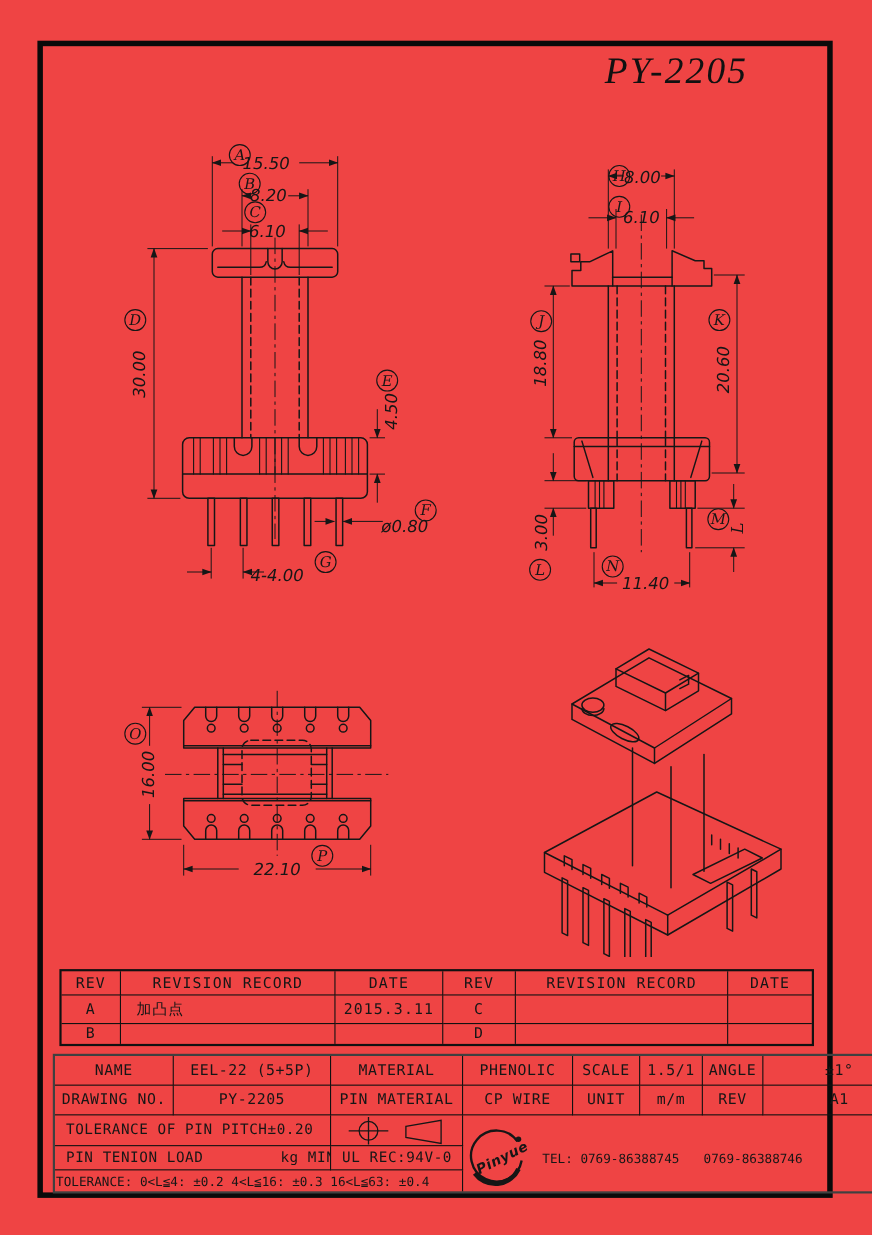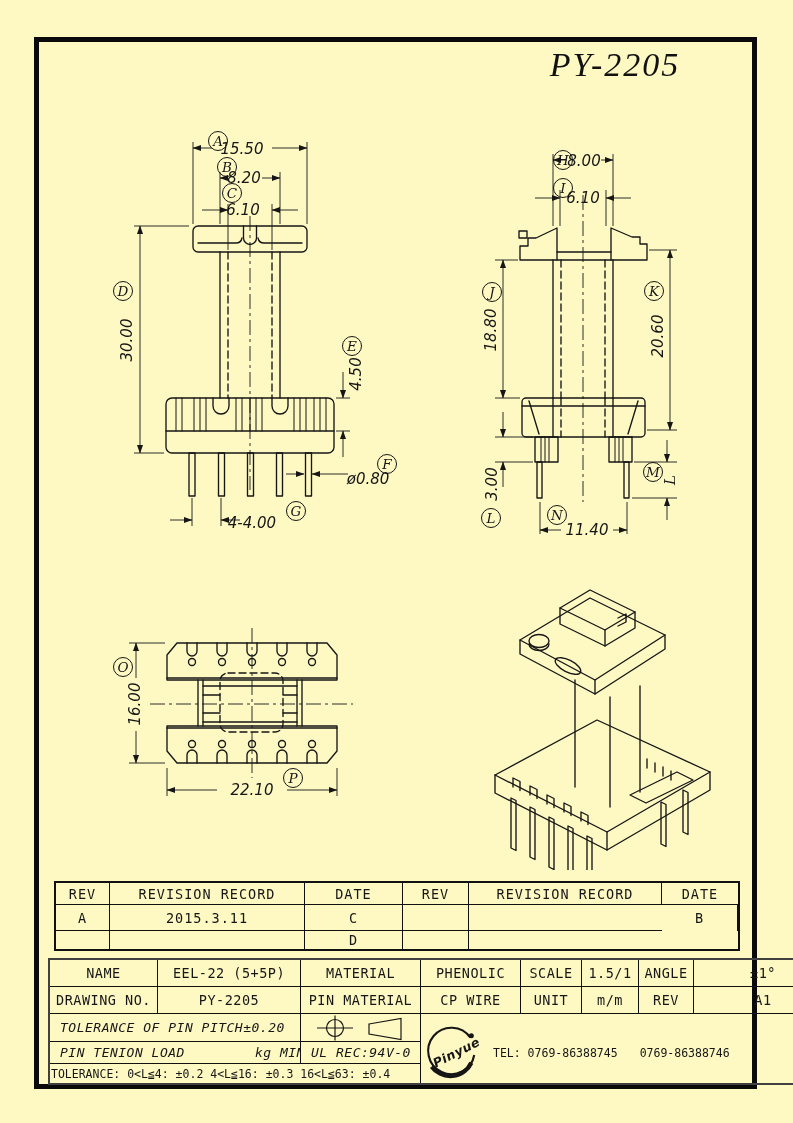--- a/index.html
+++ b/index.html
@@ -1,16 +1,16 @@
 <!DOCTYPE html>
 <html><head>
 <meta charset="utf-8">
 <style>
   html,body{margin:0;padding:0;background:#fff;}
-  #sheet{position:relative;width:793px;height:1123px;background:#fef9c3;overflow:hidden;
+  #sheet{position:relative;width:793px;height:1123px;background:#ef4444;overflow:hidden;
          font-family:"DejaVu Sans Mono",monospace;color:#161616;}
   #frame{position:absolute;left:34px;top:37px;width:723px;height:1052px;
          border:5px solid #0a0a0a;box-sizing:border-box;}
   #sheet-title{position:absolute;left:510px;top:46px;width:210px;text-align:center;
          font:italic 34px "Liberation Serif",serif;letter-spacing:2px;color:#111;}
   .view{position:absolute;}
   .ol{fill:none;stroke:#161616;stroke-width:1.35;stroke-linejoin:round;stroke-linecap:round;}
   .tl{fill:none;stroke:#161616;stroke-width:0.9;}
   .tl line,.tl path{fill:none;}
   .dash{stroke-dasharray:7 4;}
@@ -36,21 +36,21 @@
     font-size:13.5px;letter-spacing:0.5px;}
   #company-cell{grid-column:4/9;grid-row:3/6;position:relative;border:none;overflow:visible;}
   .span2{grid-column:span 2;}
   #lentol{grid-column:1/4;font-size:11.5px;letter-spacing:0;padding-left:1px;justify-content:flex-start;}
   #company-name{position:absolute;left:36px;top:-1px;font-size:23px;line-height:28px;
      letter-spacing:1px;white-space:nowrap;font-family:"DejaVu Sans",sans-serif;}
   #tel-row{position:absolute;left:72px;top:32px;display:flex;gap:22px;font-size:11.5px;letter-spacing:0;}
   #fax-row{position:absolute;left:72px;top:53px;display:flex;gap:16px;font-size:11.5px;letter-spacing:0;align-items:baseline;}
   #email{font-family:"DejaVu Sans",sans-serif;font-size:11.5px;opacity:.85;}
   #logo{position:absolute;left:2px;top:12px;}
-  .ptl{display:flex;align-items:center;justify-content:flex-start;padding-left:10px;font-size:13px;font-style:italic;}
+  .ptl{display:flex;align-items:center;justify-content:flex-start;padding-left:10px;font-size:13px;}
 </style>
 </head>
 <body>
 
 <div id="sheet">
   <div id="frame"></div>
   <div id="sheet-title">PY-2205</div>
 
   <svg class="view" style="left:90px;top:128px" width="320" height="412" viewBox="0 0 320 412">
     <defs>
@@ -342,20 +342,21 @@
 
   <div id="revtab">
     <div class="c">REV</div>
     <div class="c">REVISION RECORD</div>
     <div class="c">DATE</div>
     <div class="c">REV</div>
     <div class="c">REVISION RECORD</div>
     <div class="c nr">DATE</div>
 
     <div class="c">A</div>
+    <div class="c lft">加凸点</div>
     <div class="c">2015.3.11</div>
     <div class="c">C</div>
     <div class="c lft"></div>
     <div class="c nr"></div>
 
     <div class="c nb">B</div>
     <div class="c nb lft"></div>
     <div class="c nb"></div>
     <div class="c nb">D</div>
     <div class="c nb lft"></div>

